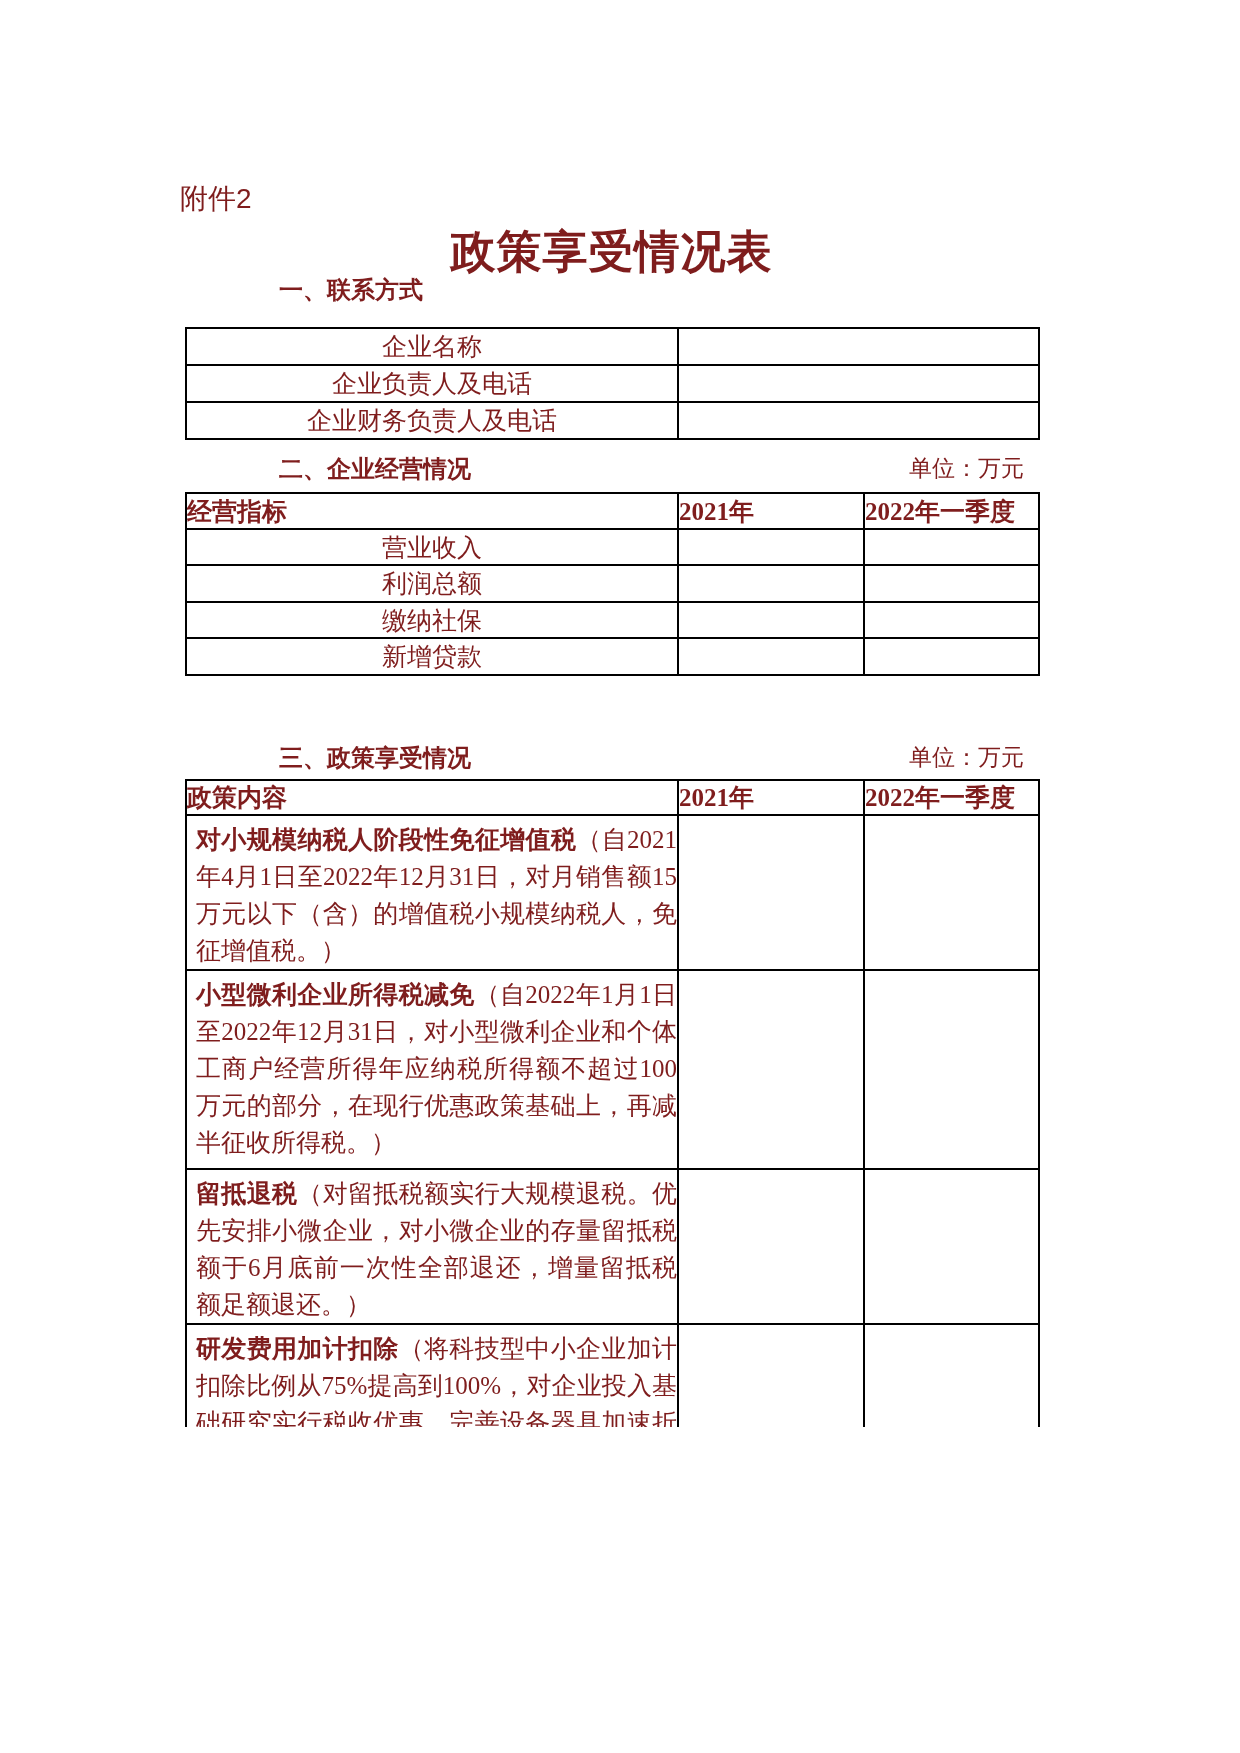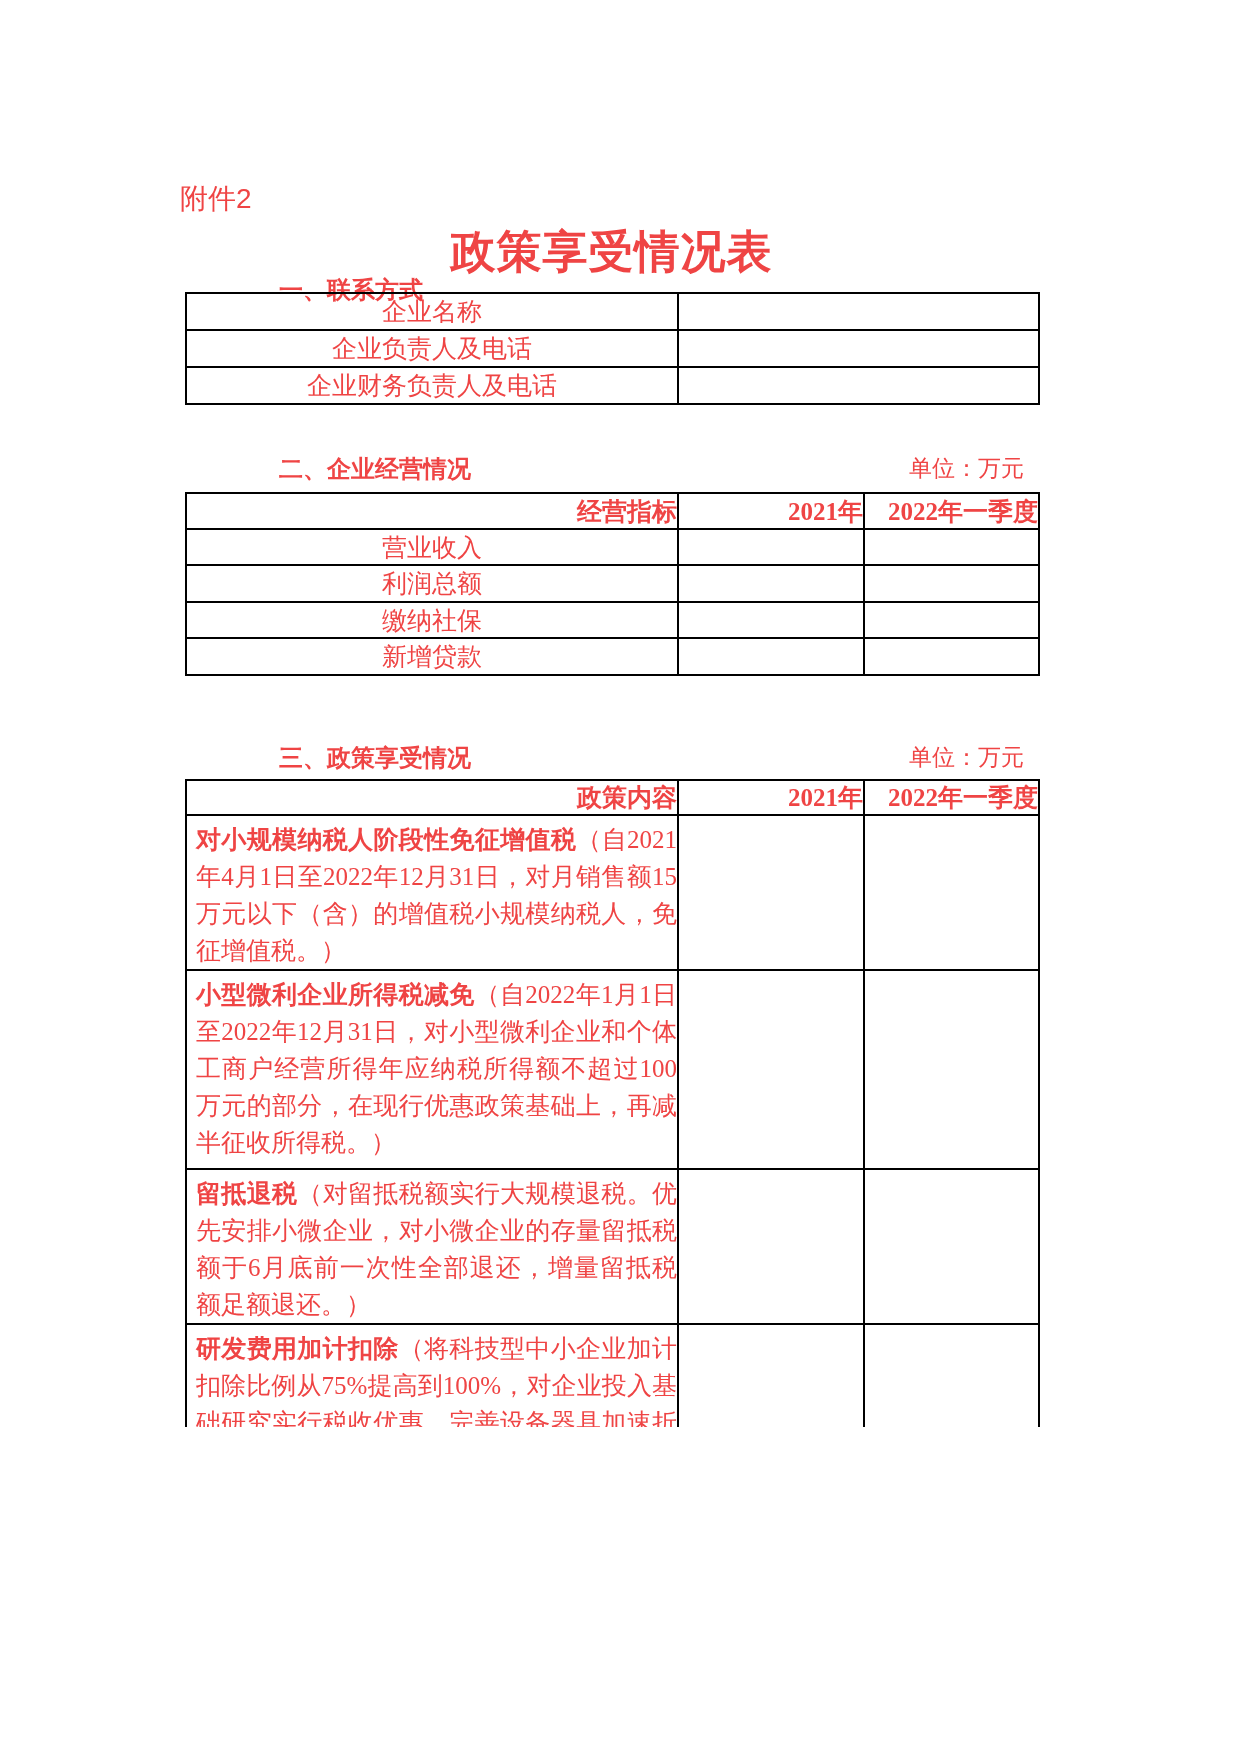--- a/index.html
+++ b/index.html
@@ -1,21 +1,21 @@
 <!DOCTYPE html>
 <html><head>
 <meta charset="utf-8">
 <style>
   html, body { margin: 0; padding: 0; background: #ffffff; }
   .page {
     position: relative;
     width: 1240px;
     height: 1427px;
     background: #ffffff;
-    color: #ef4444;
+    color: #7f1d1d;
     font-family: "Liberation Serif", serif;
     overflow: hidden;
   }
   .attachment {
     position: absolute;
     left: 180px;
     top: 182px;
     font-family: "Liberation Sans", sans-serif;
     font-size: 28px;
     line-height: 34px;
@@ -58,21 +58,21 @@
     width: 853px;
   }
   td, th {
     border: 2px solid #000000;
     padding: 0;
     overflow: hidden;
   }
   th {
     font-size: 25px;
     font-weight: bold;
-    text-align: right;
+    text-align: left;
     vertical-align: middle;
   }
   td.label-cell {
     font-size: 25px;
     text-align: center;
     vertical-align: middle;
   }
   td.policy-cell {
     vertical-align: top;
     text-align: justify;
@@ -89,21 +89,21 @@
 <div class="page">
 
   <div class="attachment">附件2</div>
 
   <div class="doc-title">政策享受情况表</div>
 
   <div class="section-row" style="top:276px;">
     <span class="section-heading">一、联系方式</span>
   </div>
 
-  <table style="top:292px;font-family:Liberation Serif, serif;">
+  <table style="top:327px;font-family:Liberation Serif, serif;">
     <colgroup>
         <col style="width:492px">
         <col style="width:361px">
       </colgroup>
     <tbody>
         <tr style="height:37px;">
       <td class="label-cell">企业名称</td>
       <td class="value-cell"></td>
     </tr>
     <tr style="height:37px;">

